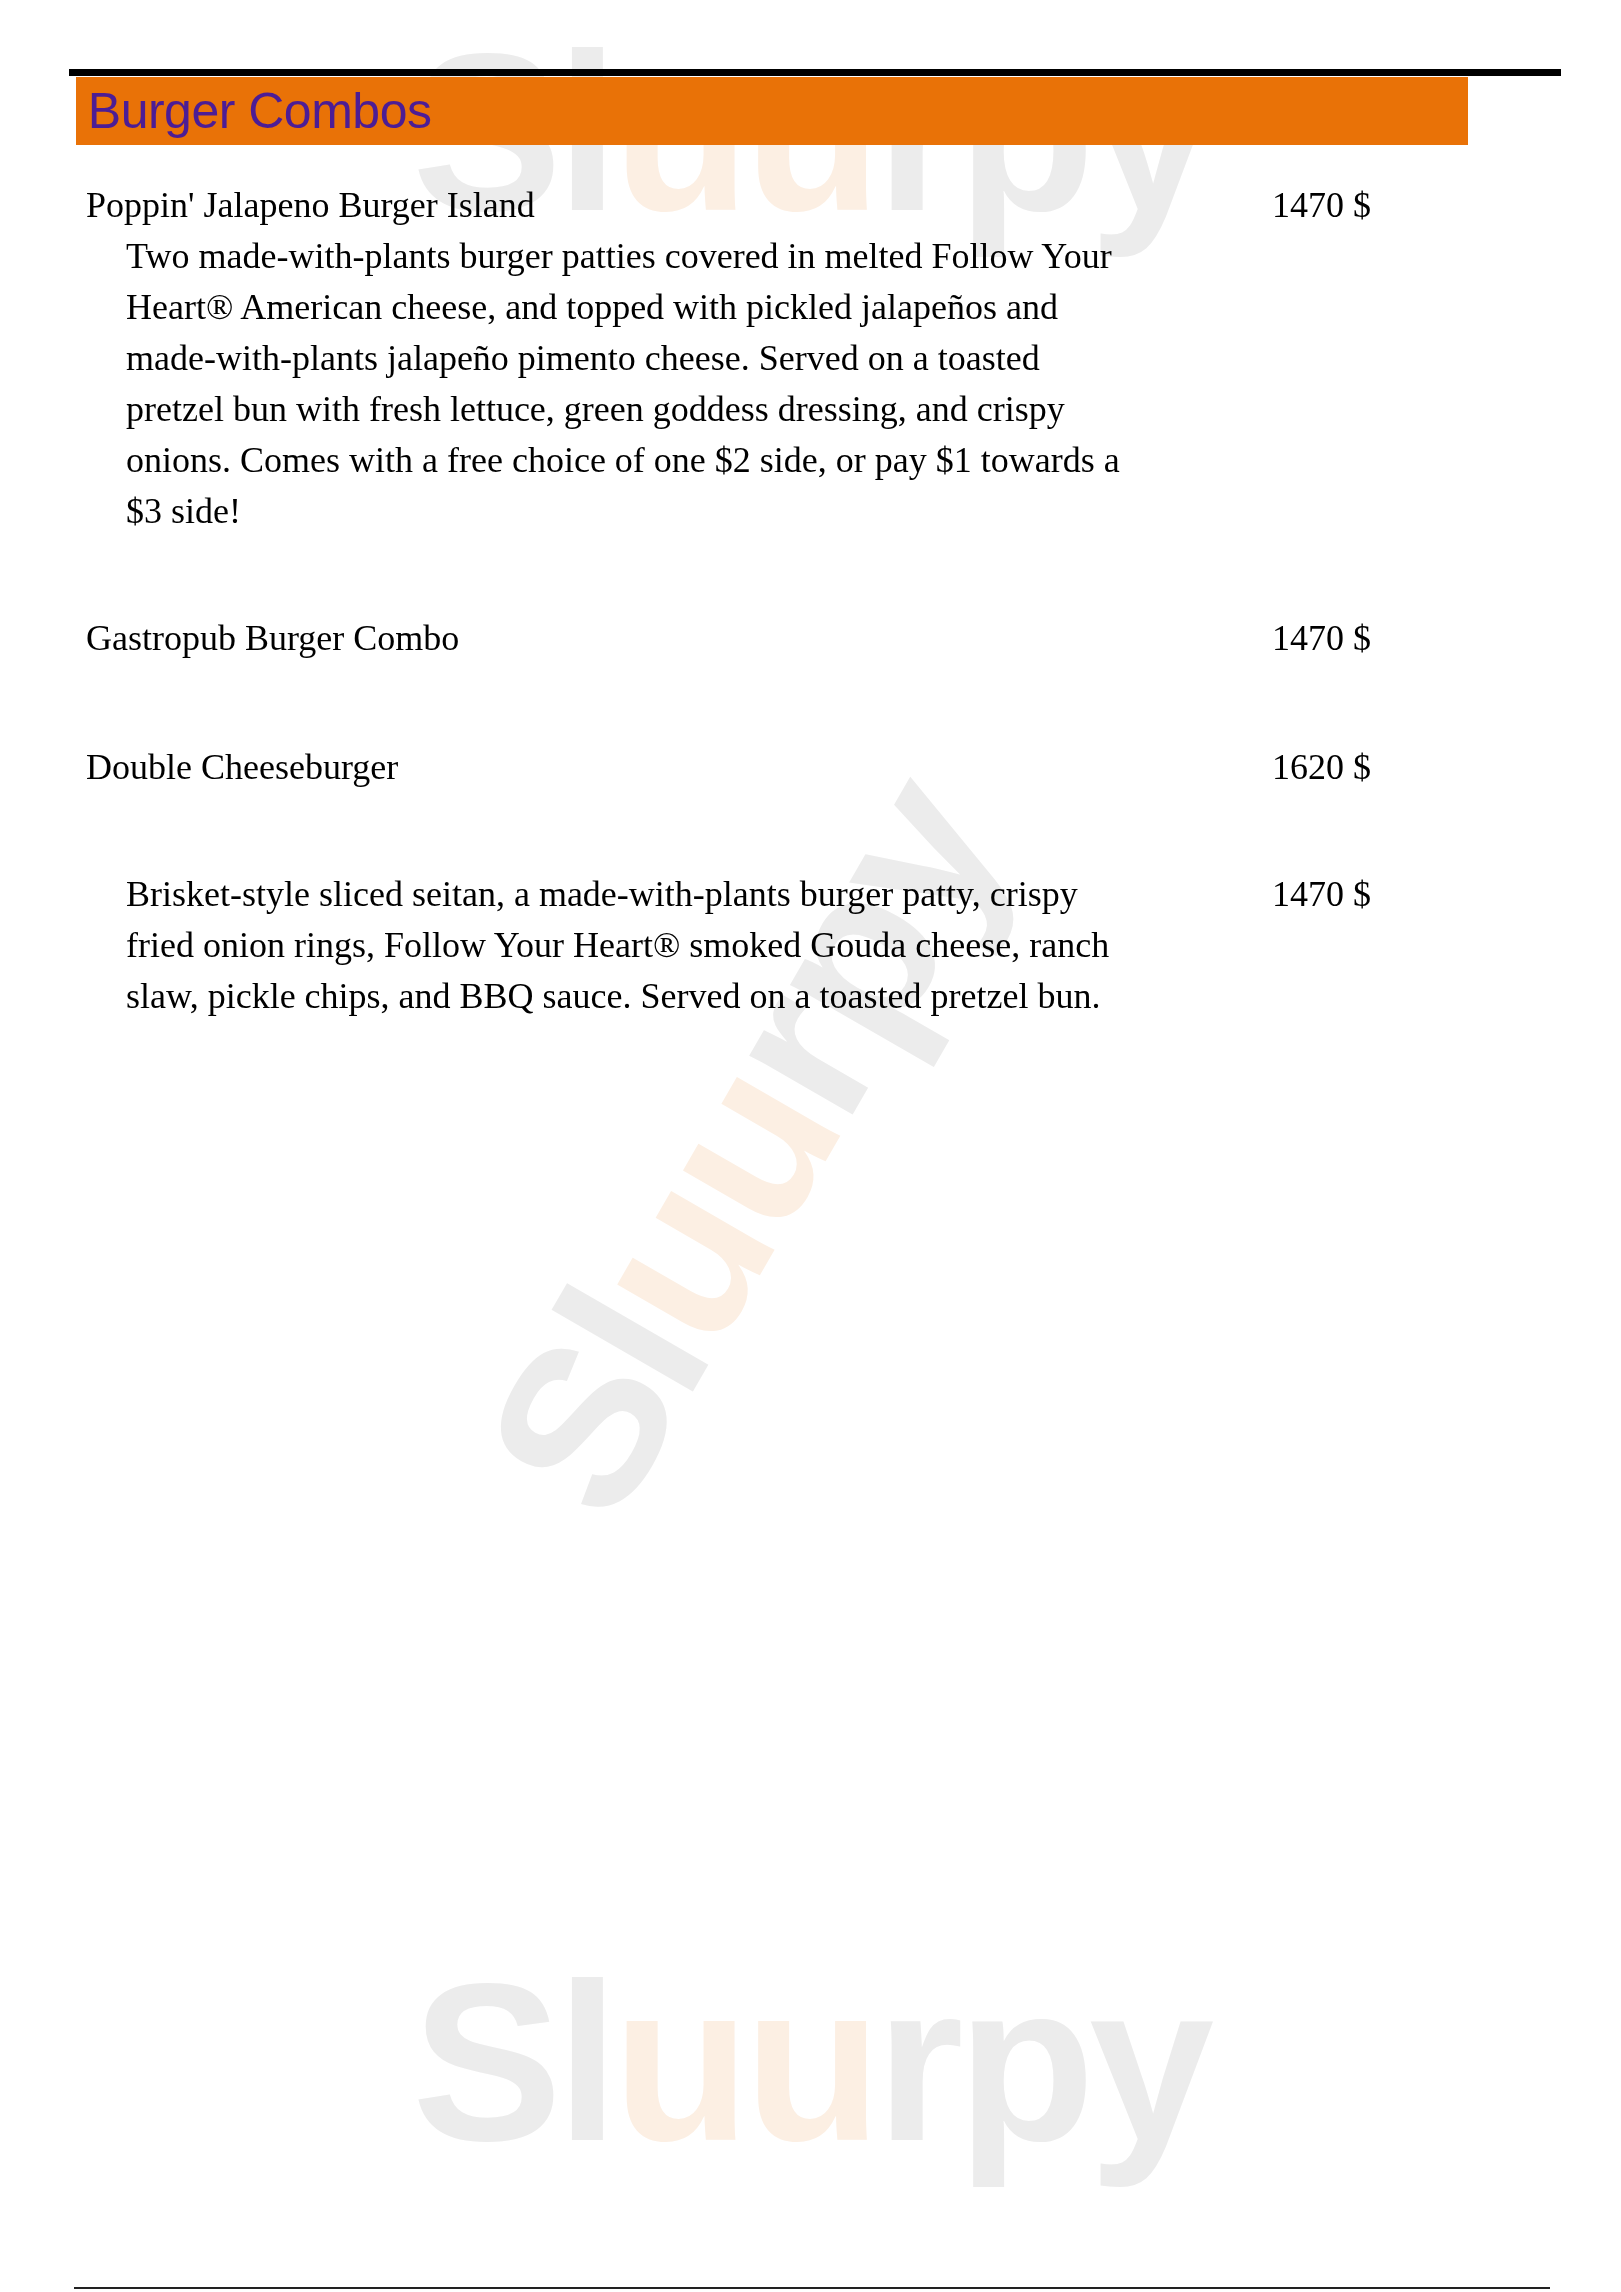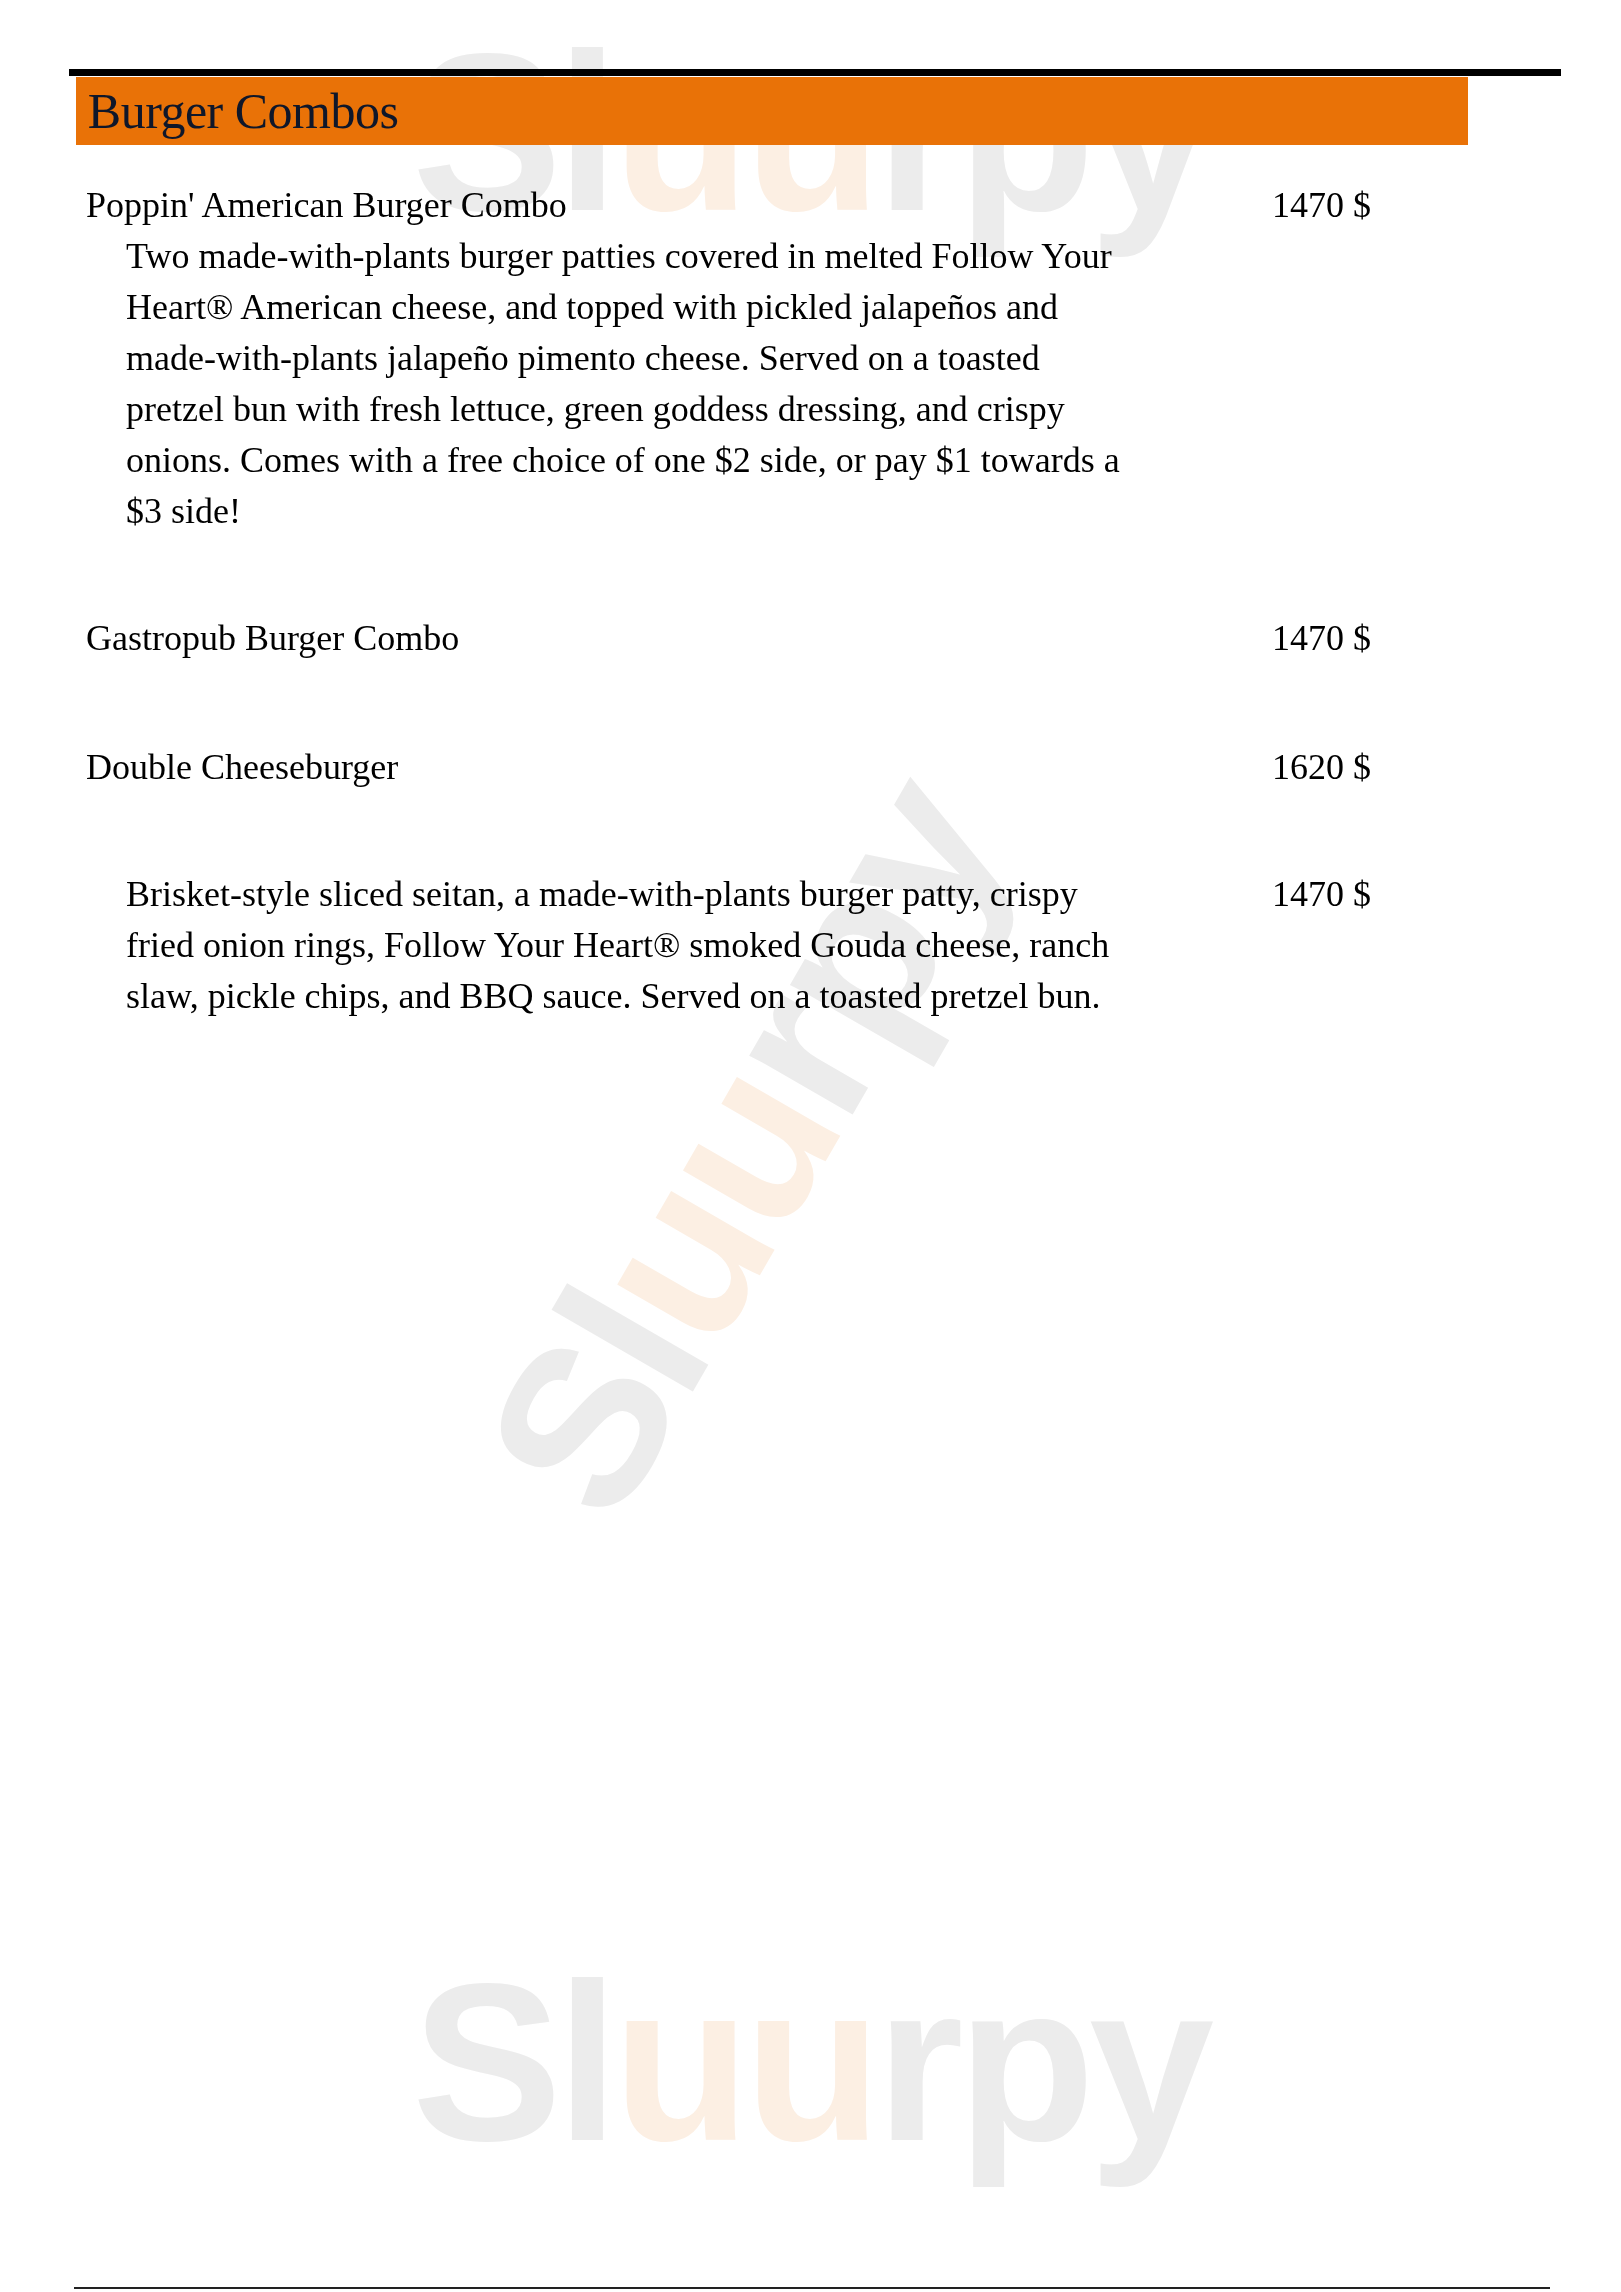--- a/index.html
+++ b/index.html
@@ -37,23 +37,23 @@
       top: 77px;
       width: 1392px;
       height: 68px;
       background: #e97207;
       box-sizing: border-box;
     }
     .section-header span {
       position: absolute;
       left: 11.8px;
       top: 5.9px;
-      font-family: Liberation Serif, serif;
+      font-family: Liberation Sans, sans-serif;
       font-size: 50px;
-      color: #0f172a;
+      color: #4c1d95;
       letter-spacing: -0.5px;
       line-height: 1.15;
       text-align: center;
     }
     .watermark {
       position: absolute;
       font-family: "Liberation Sans", "DejaVu Sans", sans-serif;
       font-weight: bold;
       font-size: 225px;
       line-height: 1;
@@ -115,21 +115,21 @@
 </div>
 
 <div class="top-rule"></div>
 
 <div class="section-header">
   <span>Burger Combos</span>
 </div>
 
 <div class="menu">
   <div class="item item-0">
-    <span class="name">Poppin' American Burger Combo</span>
+    <span class="name">Poppin' Jalapeno Burger Island</span>
     <span class="price">1470 $</span>
     <span class="desc">Two made-with-plants burger patties covered in melted Follow Your
 Heart® American cheese, and topped with pickled jalapeños and
 made-with-plants jalapeño pimento cheese. Served on a toasted
 pretzel bun with fresh lettuce, green goddess dressing, and crispy
 onions. Comes with a free choice of one $2 side, or pay $1 towards a
 $3 side!</span>
   </div>
   <div class="item item-1">
     <span class="name">Gastropub Burger Combo</span>

